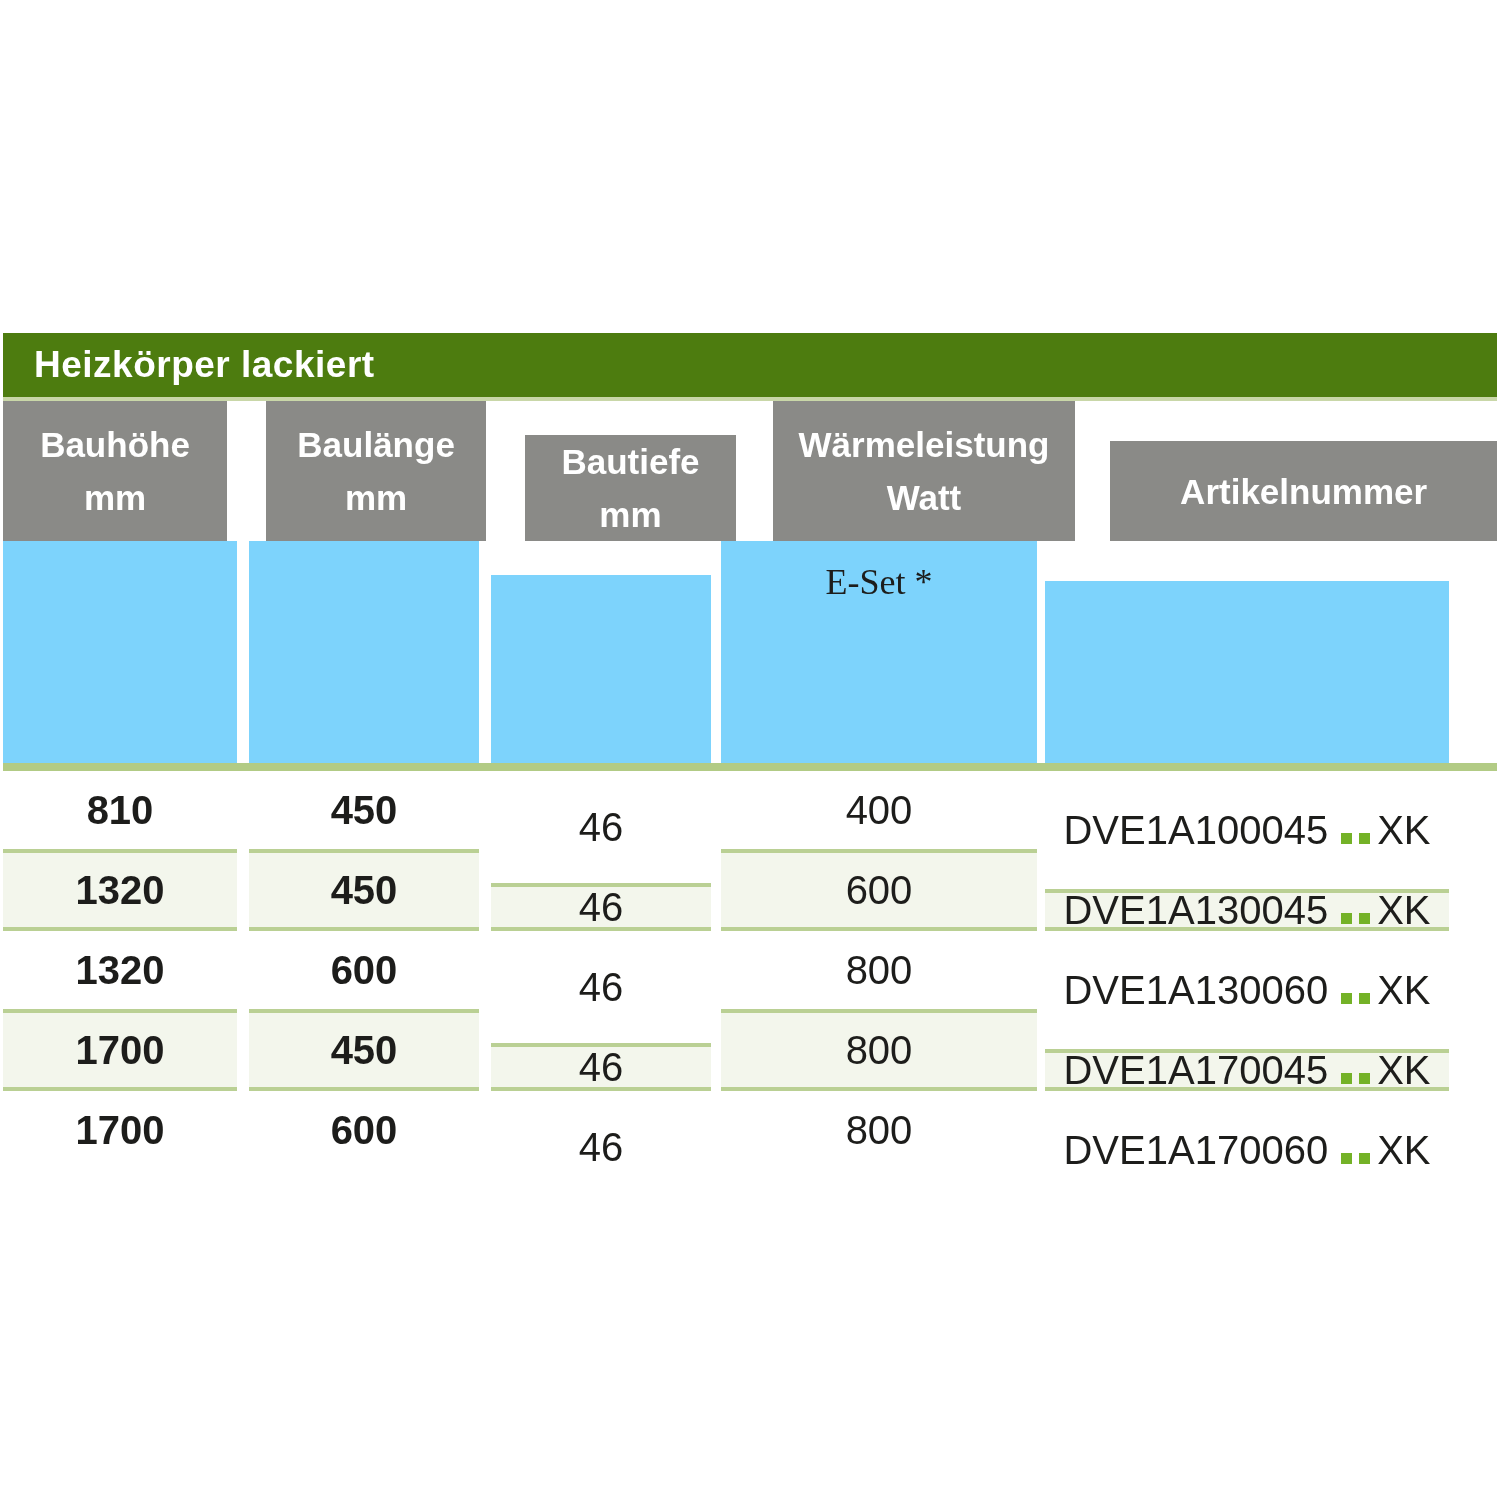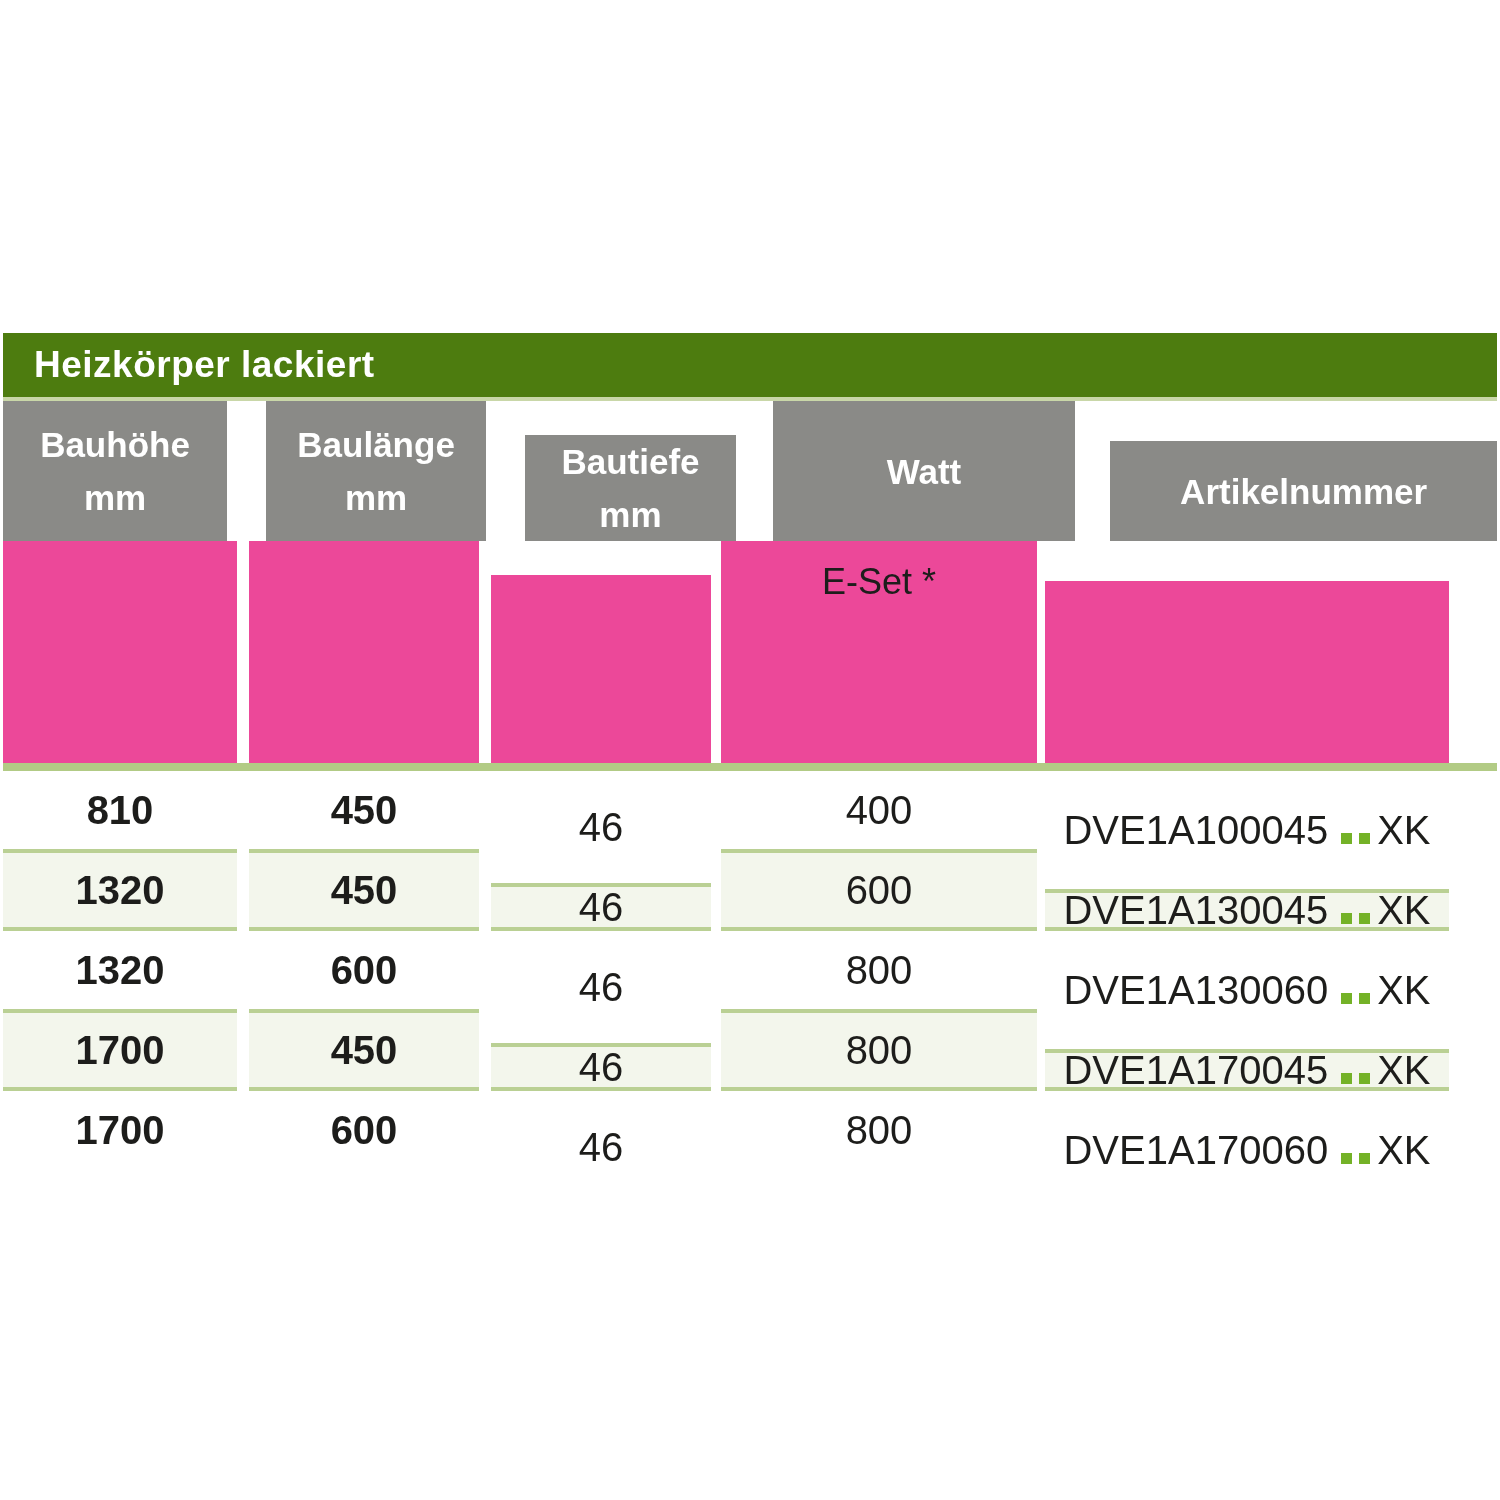--- a/index.html
+++ b/index.html
@@ -73,23 +73,24 @@
     color: #ffffff;
     font-size: 35px;
     font-weight: bold;
     line-height: 53px;
     text-align: center;
   }
 
   
   .subheader-row { height: 222px; }
   .subheader-row .cell {
-    background: #ec4899;
+    background: #7dd3fc;
     align-items: flex-start;
     padding-top: 20px;
+    font-family: Liberation Serif, serif;
   }
   .subheader-row .cell span {
     font-size: 36px;
     font-weight: normal;
   }
 
   
   .data-row { height: 78px; }
   .data-row .cell {
     background: #ffffff;
@@ -134,20 +135,21 @@
       </div>
       <div class="cell c2">
         <span>Baulänge</span>
         <span>mm</span>
       </div>
       <div class="cell c3">
         <span>Bautiefe</span>
         <span>mm</span>
       </div>
       <div class="cell c4">
+        <span>Wärmeleistung</span>
         <span>Watt</span>
       </div>
       <div class="cell c5">
         <span>Artikelnummer</span>
       </div>
     </div>
 
     <div class="row subheader-row">
       <div class="cell c1"></div>
       <div class="cell c2"></div>

